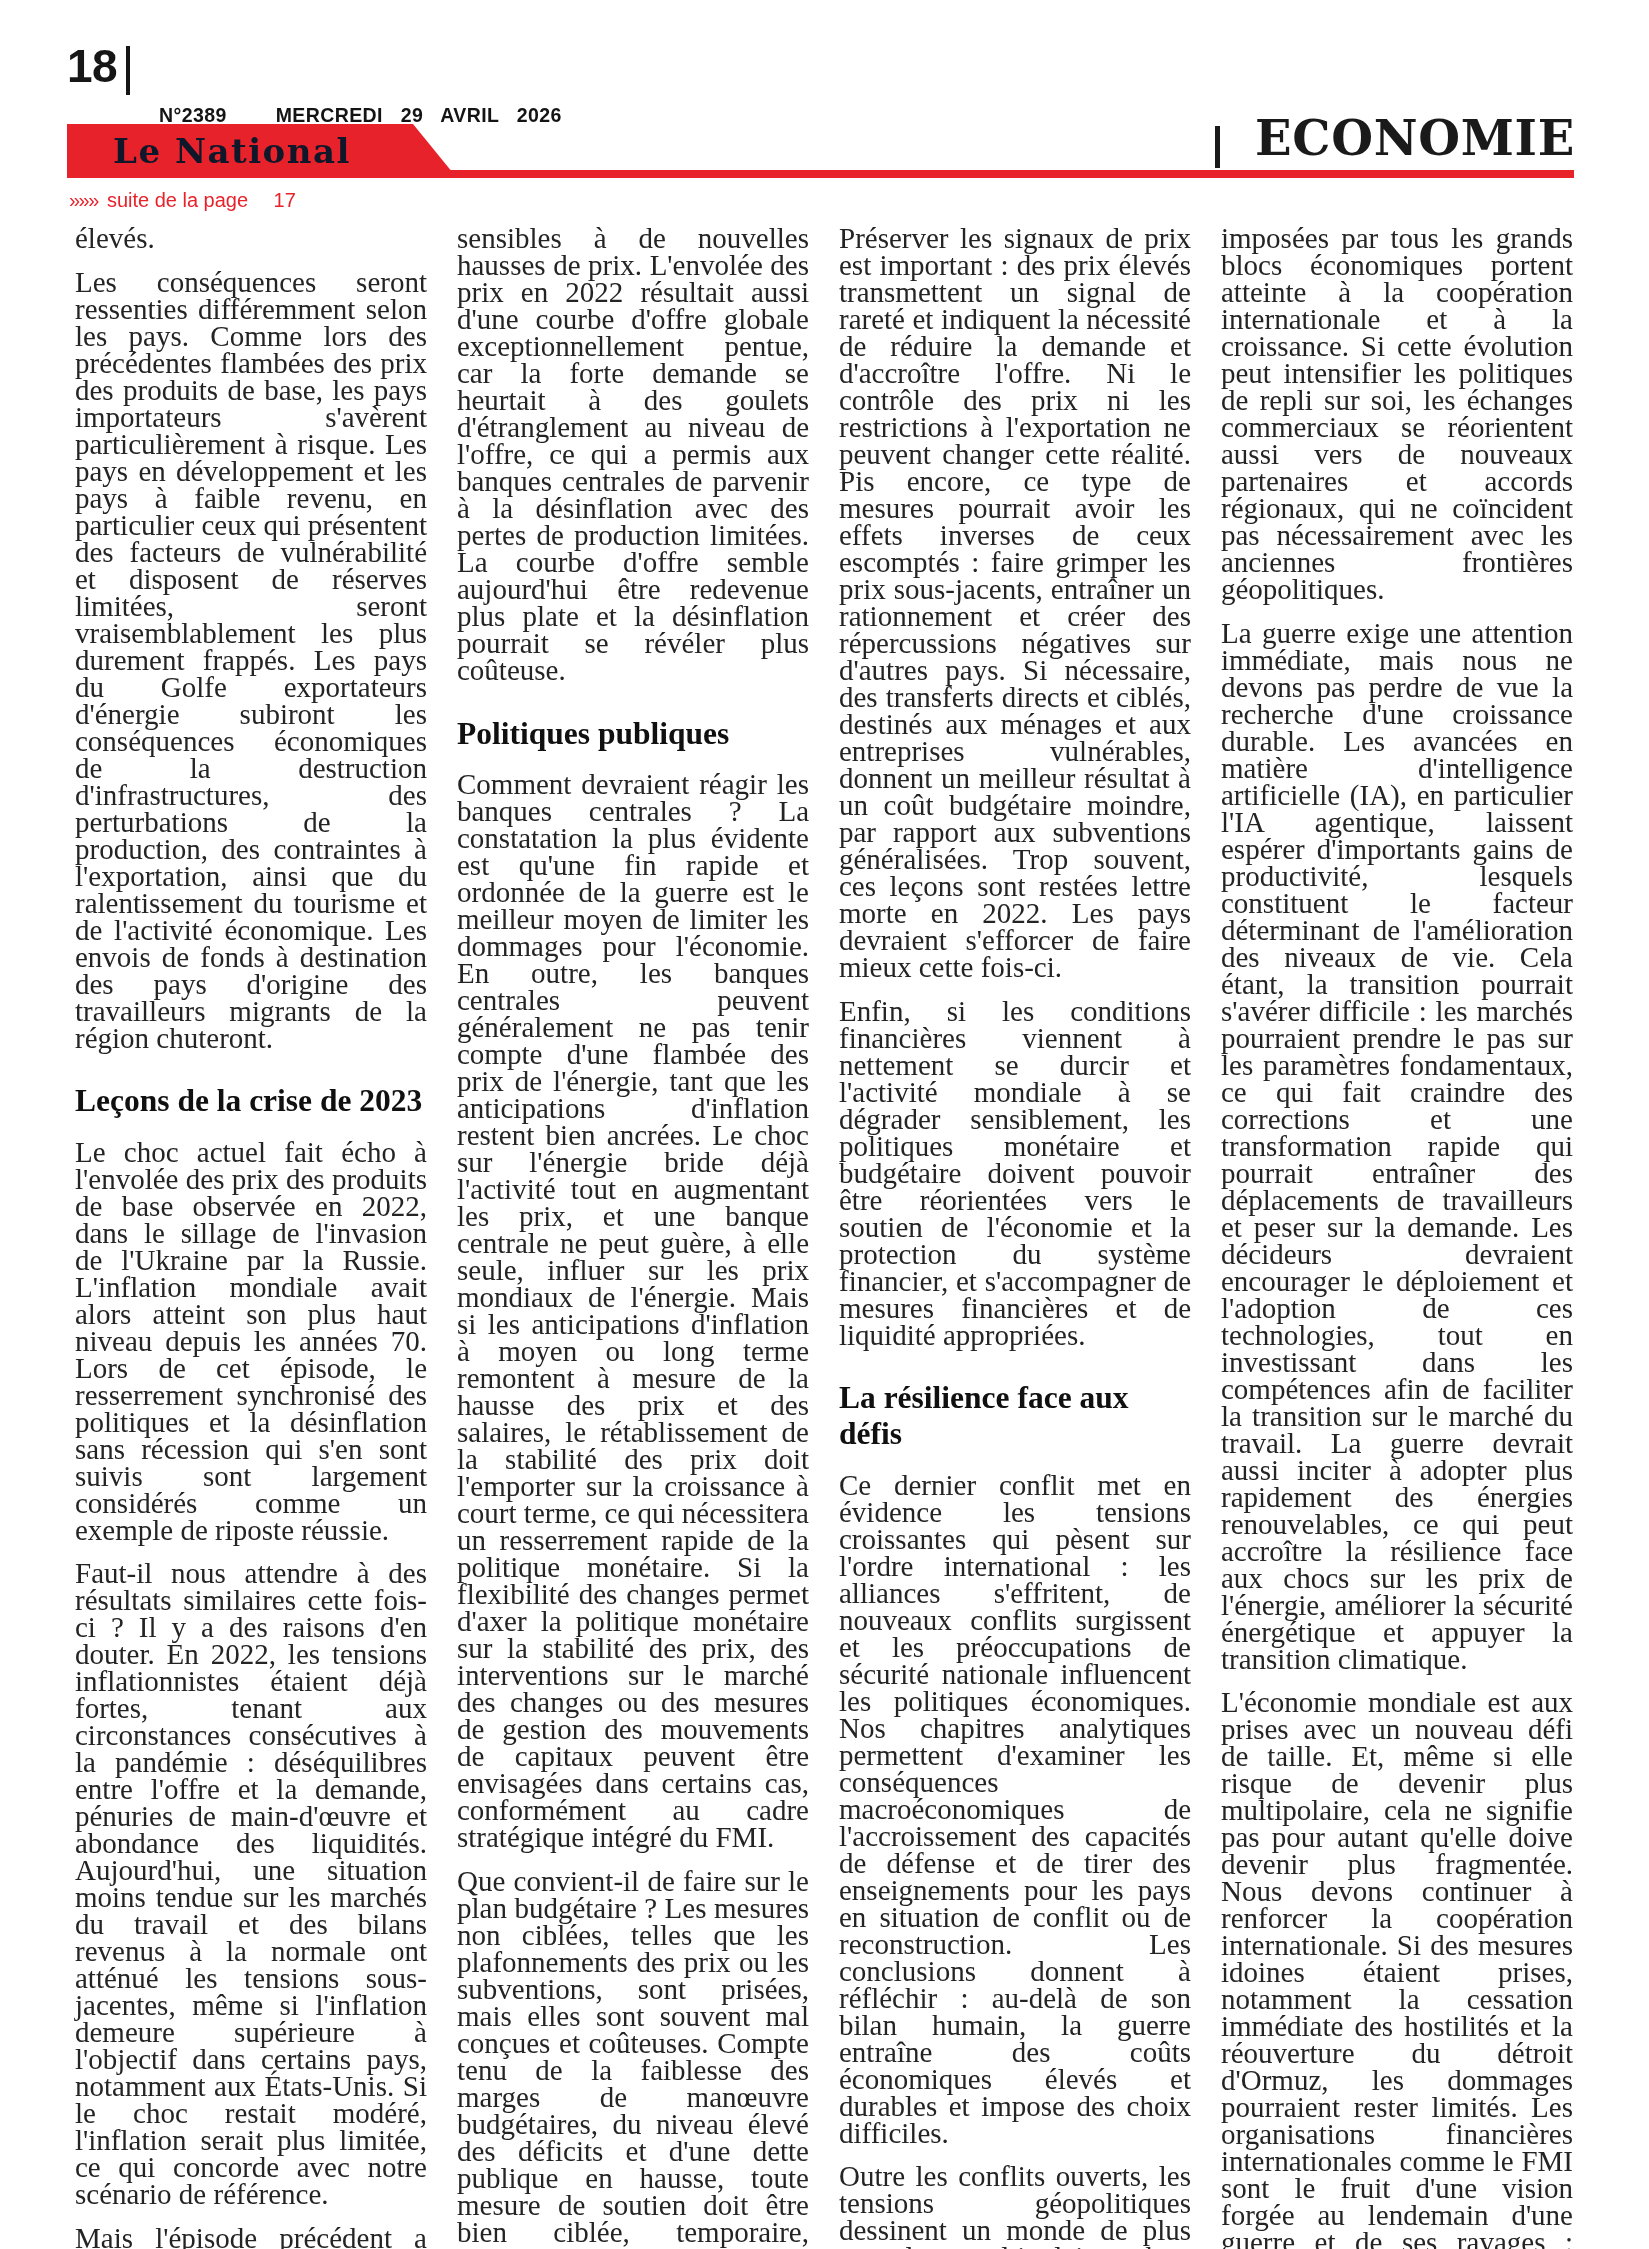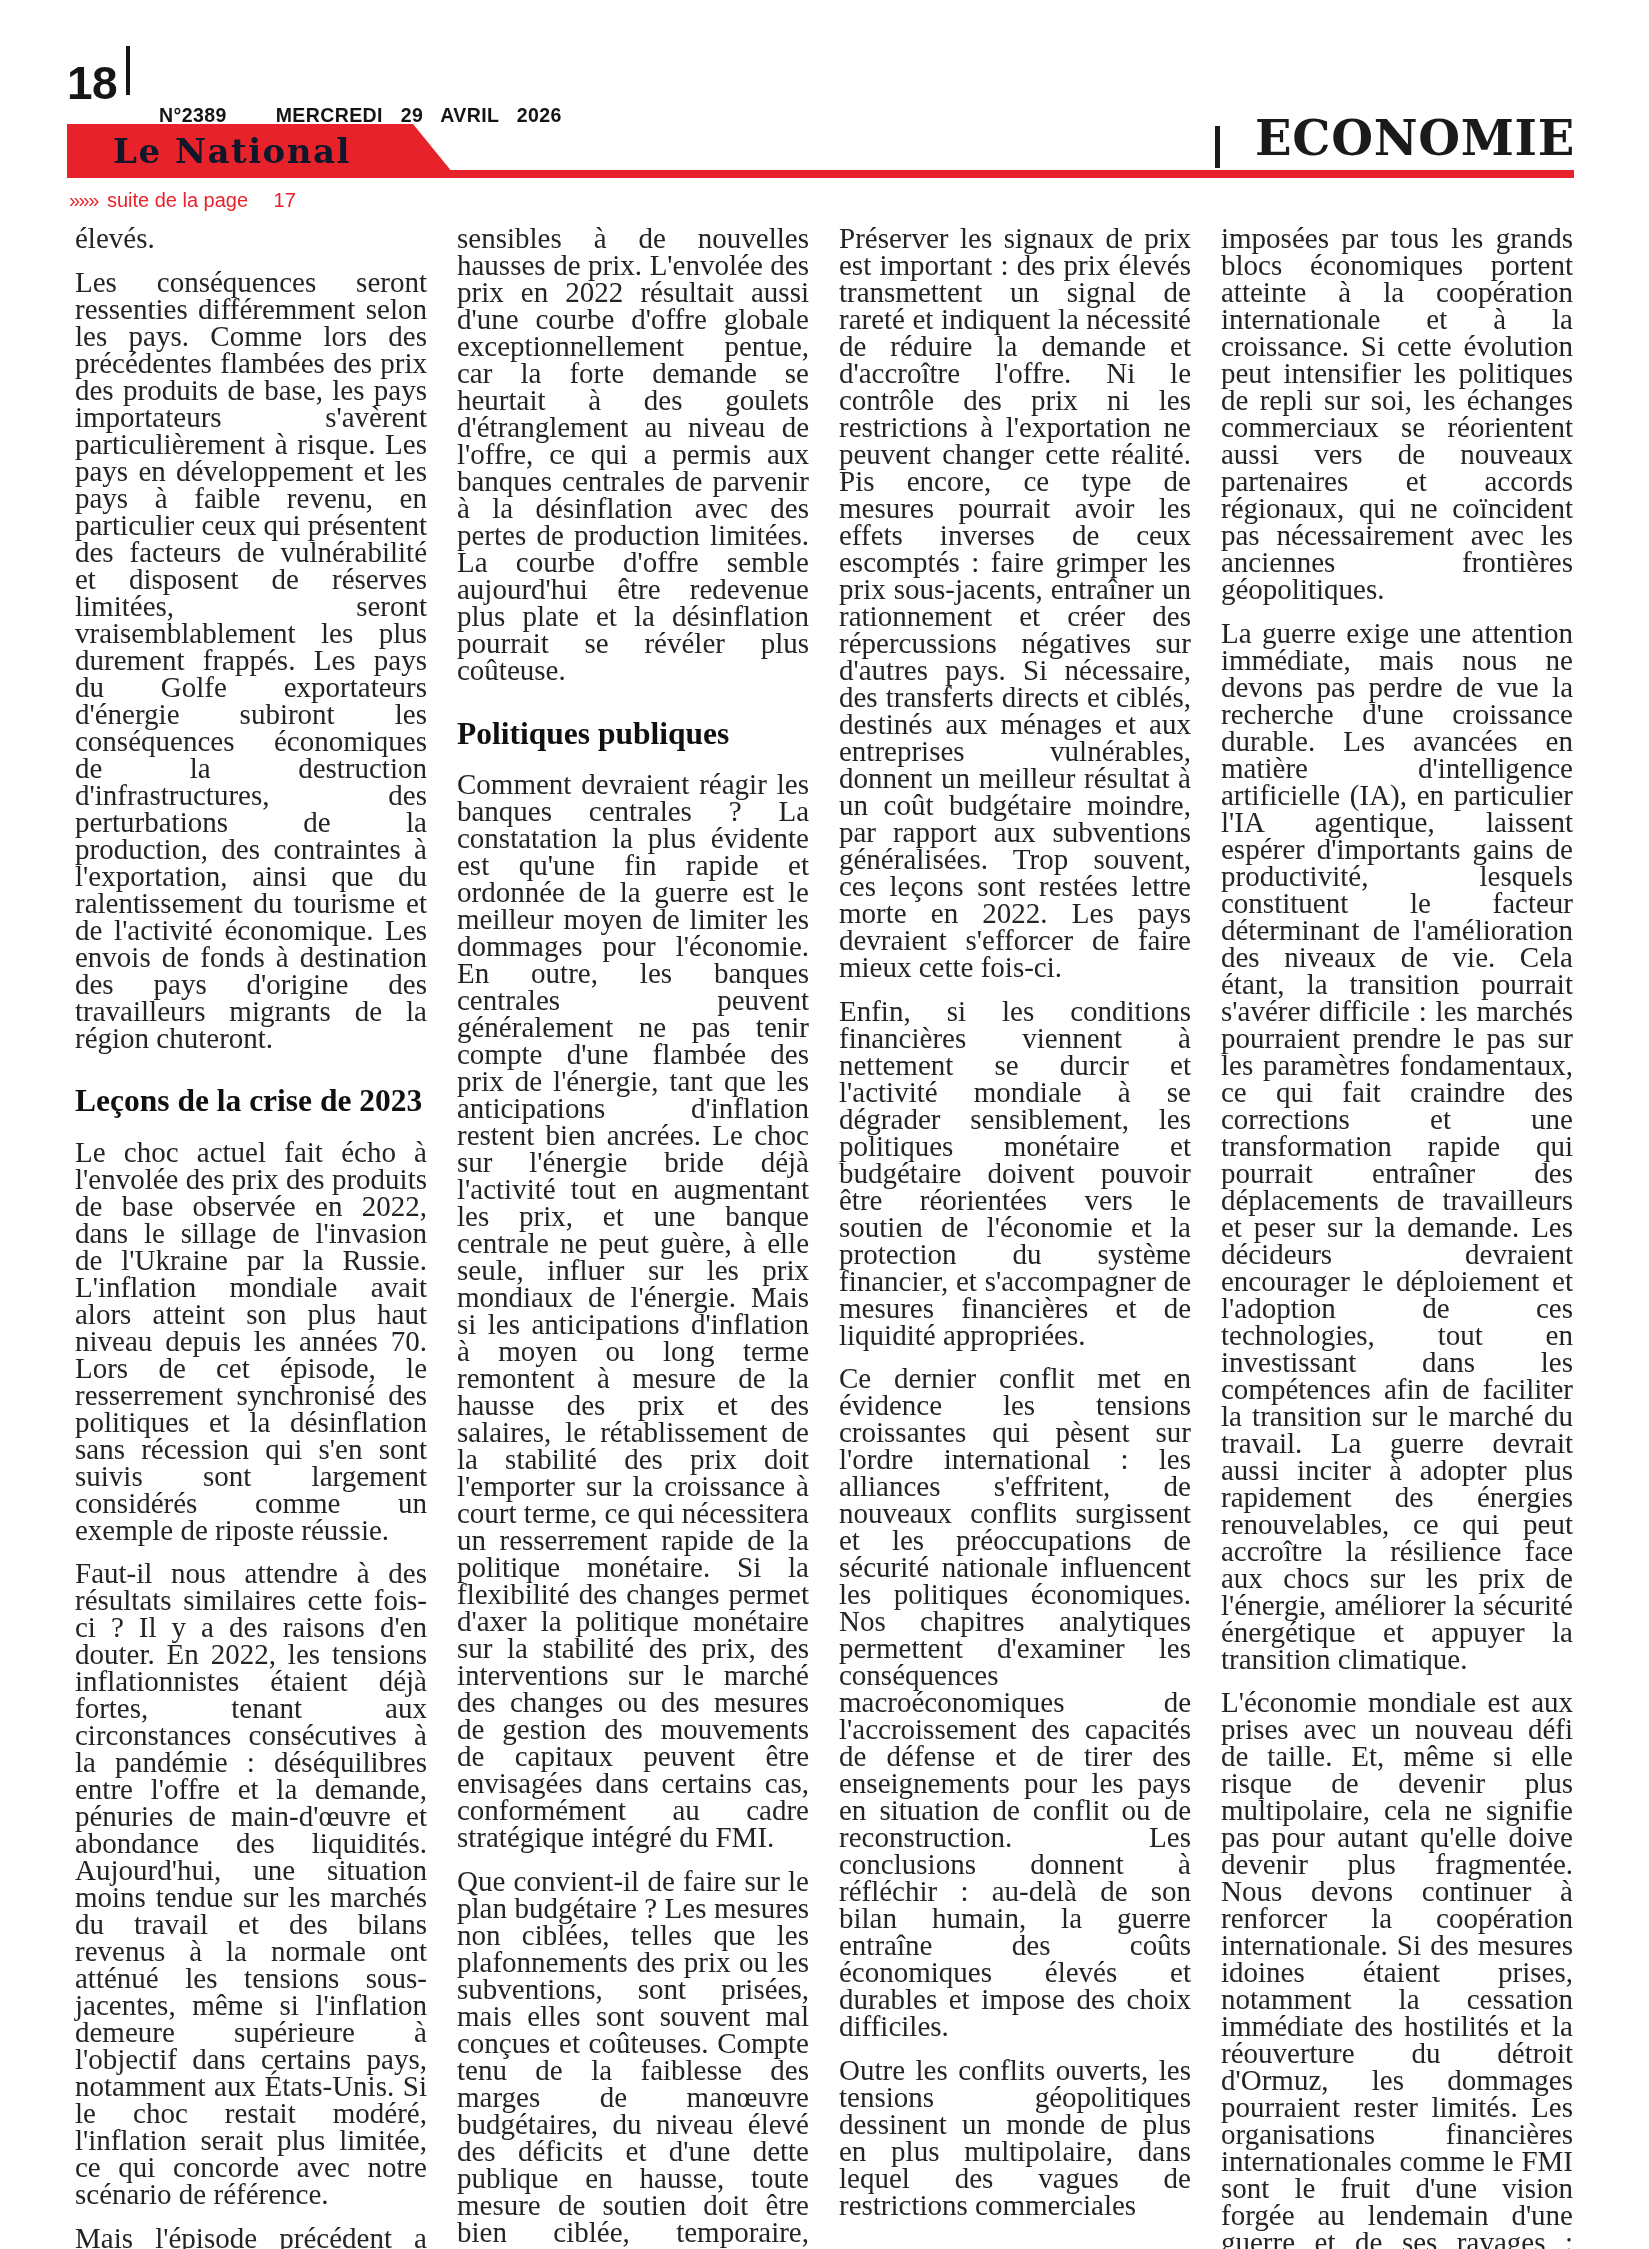--- a/index.html
+++ b/index.html
@@ -12,21 +12,20 @@
     color: #232323;
     overflow: hidden;
   }
 
   
   .page-number {
     position: absolute; left: 67px; top: 43px;
     font-family: "Liberation Sans", "DejaVu Sans", sans-serif;
     font-weight: bold; font-size: 46px; line-height: 1; color: #161616;
     letter-spacing: -0.7px;
-    margin-top: 17px;
   }
   .page-number-bar {
     position: absolute; left: 126px; top: 46px;
     width: 3.7px; height: 49px; background: #161616;
   }
   .issue-meta {
     position: absolute; left: 159px; top: 69px;
     font-family: "Liberation Sans", "DejaVu Sans", sans-serif;
     font-weight: bold; font-size: 19.5px; color: #141414;
     display: flex; gap: 49px; letter-spacing: 0.4px; margin-top: 35px;
@@ -132,20 +131,21 @@
     <div class="col">
       <p>sensibles à de nouvelles hausses de prix. L'envolée des prix en 2022 résultait aussi d'une courbe d'offre globale exceptionnellement pentue, car la forte demande se heurtait à des goulets d'étranglement au niveau de l'offre, ce qui a permis aux banques centrales de parvenir à la désinflation avec des pertes de production limitées. La courbe d'offre semble aujourd'hui être redevenue plus plate et la désinflation pourrait se révéler plus coûteuse.</p>
       <h2>Politiques publiques</h2>
       <p>Comment devraient réagir les banques centrales ? La constatation la plus évidente est qu'une fin rapide et ordonnée de la guerre est le meilleur moyen de limiter les dommages pour l'économie. En outre, les banques centrales peuvent généralement ne pas tenir compte d'une flambée des prix de l'énergie, tant que les anticipations d'inflation restent bien ancrées. Le choc sur l'énergie bride déjà l'activité tout en augmentant les prix, et une banque centrale ne peut guère, à elle seule, influer sur les prix mondiaux de l'énergie. Mais si les anticipations d'inflation à moyen ou long terme remontent à mesure de la hausse des prix et des salaires, le rétablissement de la stabilité des prix doit l'emporter sur la croissance à court terme, ce qui nécessitera un resserrement rapide de la politique monétaire. Si la flexibilité des changes permet d'axer la politique monétaire sur la stabilité des prix, des interventions sur le marché des changes ou des mesures de gestion des mouvements de capitaux peuvent être envisagées dans certains cas, conformément au cadre stratégique intégré du FMI.</p>
       <p>Que convient-il de faire sur le plan budgétaire ? Les mesures non ciblées, telles que les plafonnements des prix ou les subventions, sont prisées, mais elles sont souvent mal conçues et coûteuses. Compte tenu de la faiblesse des marges de manœuvre budgétaires, du niveau élevé des déficits et d'une dette publique en hausse, toute mesure de soutien doit être bien ciblée, temporaire, assortie de clauses de caducité automatique claires et conformes aux plans budgétaires à moyen terme pour que les réserves puissent être reconstituées. Il est aussi fondamental de s'abstenir de mener une relance budgétaire en</p>
     </div>
 
     <div class="col">
       <p>Préserver les signaux de prix est important : des prix élevés transmettent un signal de rareté et indiquent la nécessité de réduire la demande et d'accroître l'offre. Ni le contrôle des prix ni les restrictions à l'exportation ne peuvent changer cette réalité. Pis encore, ce type de mesures pourrait avoir les effets inverses de ceux escomptés : faire grimper les prix sous-jacents, entraîner un rationnement et créer des répercussions négatives sur d'autres pays. Si nécessaire, des transferts directs et ciblés, destinés aux ménages et aux entreprises vulnérables, donnent un meilleur résultat à un coût budgétaire moindre, par rapport aux subventions généralisées. Trop souvent, ces leçons sont restées lettre morte en 2022. Les pays devraient s'efforcer de faire mieux cette fois-ci.</p>
       <p>Enfin, si les conditions financières viennent à nettement se durcir et l'activité mondiale à se dégrader sensiblement, les politiques monétaire et budgétaire doivent pouvoir être réorientées vers le soutien de l'économie et la protection du système financier, et s'accompagner de mesures financières et de liquidité appropriées.</p>
+      <h2>La résilience face aux défis</h2>
       <p>Ce dernier conflit met en évidence les tensions croissantes qui pèsent sur l'ordre international : les alliances s'effritent, de nouveaux conflits surgissent et les préoccupations de sécurité nationale influencent les politiques économiques. Nos chapitres analytiques permettent d'examiner les conséquences macroéconomiques de l'accroissement des capacités de défense et de tirer des enseignements pour les pays en situation de conflit ou de reconstruction. Les conclusions donnent à réfléchir : au-delà de son bilan humain, la guerre entraîne des coûts économiques élevés et durables et impose des choix difficiles.</p>
       <p>Outre les conflits ouverts, les tensions géopolitiques dessinent un monde de plus en plus multipolaire, dans lequel des vagues de restrictions commerciales</p>
     </div>
 
     <div class="col">
       <p>imposées par tous les grands blocs économiques portent atteinte à la coopération internationale et à la croissance. Si cette évolution peut intensifier les politiques de repli sur soi, les échanges commerciaux se réorientent aussi vers de nouveaux partenaires et accords régionaux, qui ne coïncident pas nécessairement avec les anciennes frontières géopolitiques.</p>
       <p>La guerre exige une attention immédiate, mais nous ne devons pas perdre de vue la recherche d'une croissance durable. Les avancées en matière d'intelligence artificielle (IA), en particulier l'IA agentique, laissent espérer d'importants gains de productivité, lesquels constituent le facteur déterminant de l'amélioration des niveaux de vie. Cela étant, la transition pourrait s'avérer difficile : les marchés pourraient prendre le pas sur les paramètres fondamentaux, ce qui fait craindre des corrections et une transformation rapide qui pourrait entraîner des déplacements de travailleurs et peser sur la demande. Les décideurs devraient encourager le déploiement et l'adoption de ces technologies, tout en investissant dans les compétences afin de faciliter la transition sur le marché du travail. La guerre devrait aussi inciter à adopter plus rapidement des énergies renouvelables, ce qui peut accroître la résilience face aux chocs sur les prix de l'énergie, améliorer la sécurité énergétique et appuyer la transition climatique.</p>
       <p>L'économie mondiale est aux prises avec un nouveau défi de taille. Et, même si elle risque de devenir plus multipolaire, cela ne signifie pas pour autant qu'elle doive devenir plus fragmentée. Nous devons continuer à renforcer la coopération internationale. Si des mesures idoines étaient prises, notamment la cessation immédiate des hostilités et la réouverture du détroit d'Ormuz, les dommages pourraient rester limités. Les organisations financières internationales comme le FMI sont le fruit d'une vision forgée au lendemain d'une guerre et de ses ravages : promouvoir la coopération et l'intégration économiques et financières dans l'intérêt de tous. Plus que jamais, ces principes sont indispensables à la préservation de la prospérité mondiale.⬢</p>
       <div class="source">Comme : FMI</div>
     </div>

